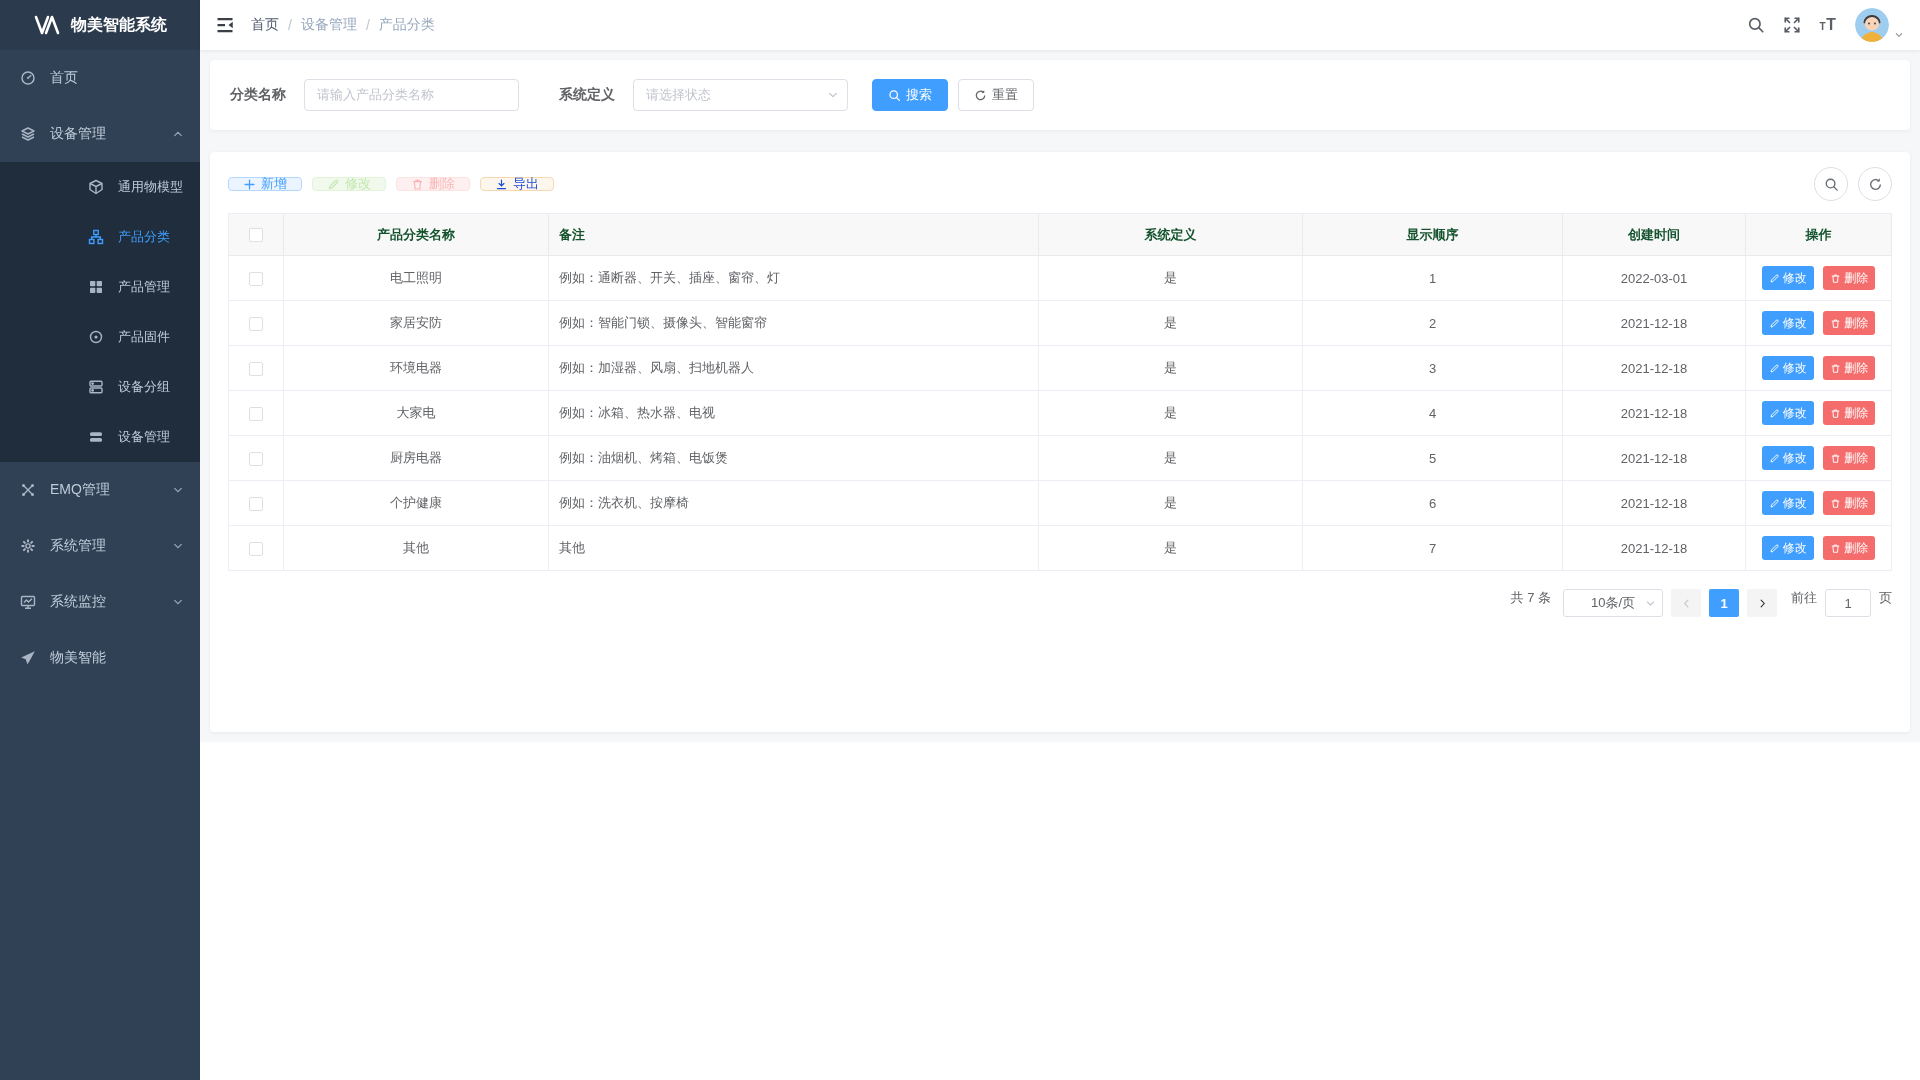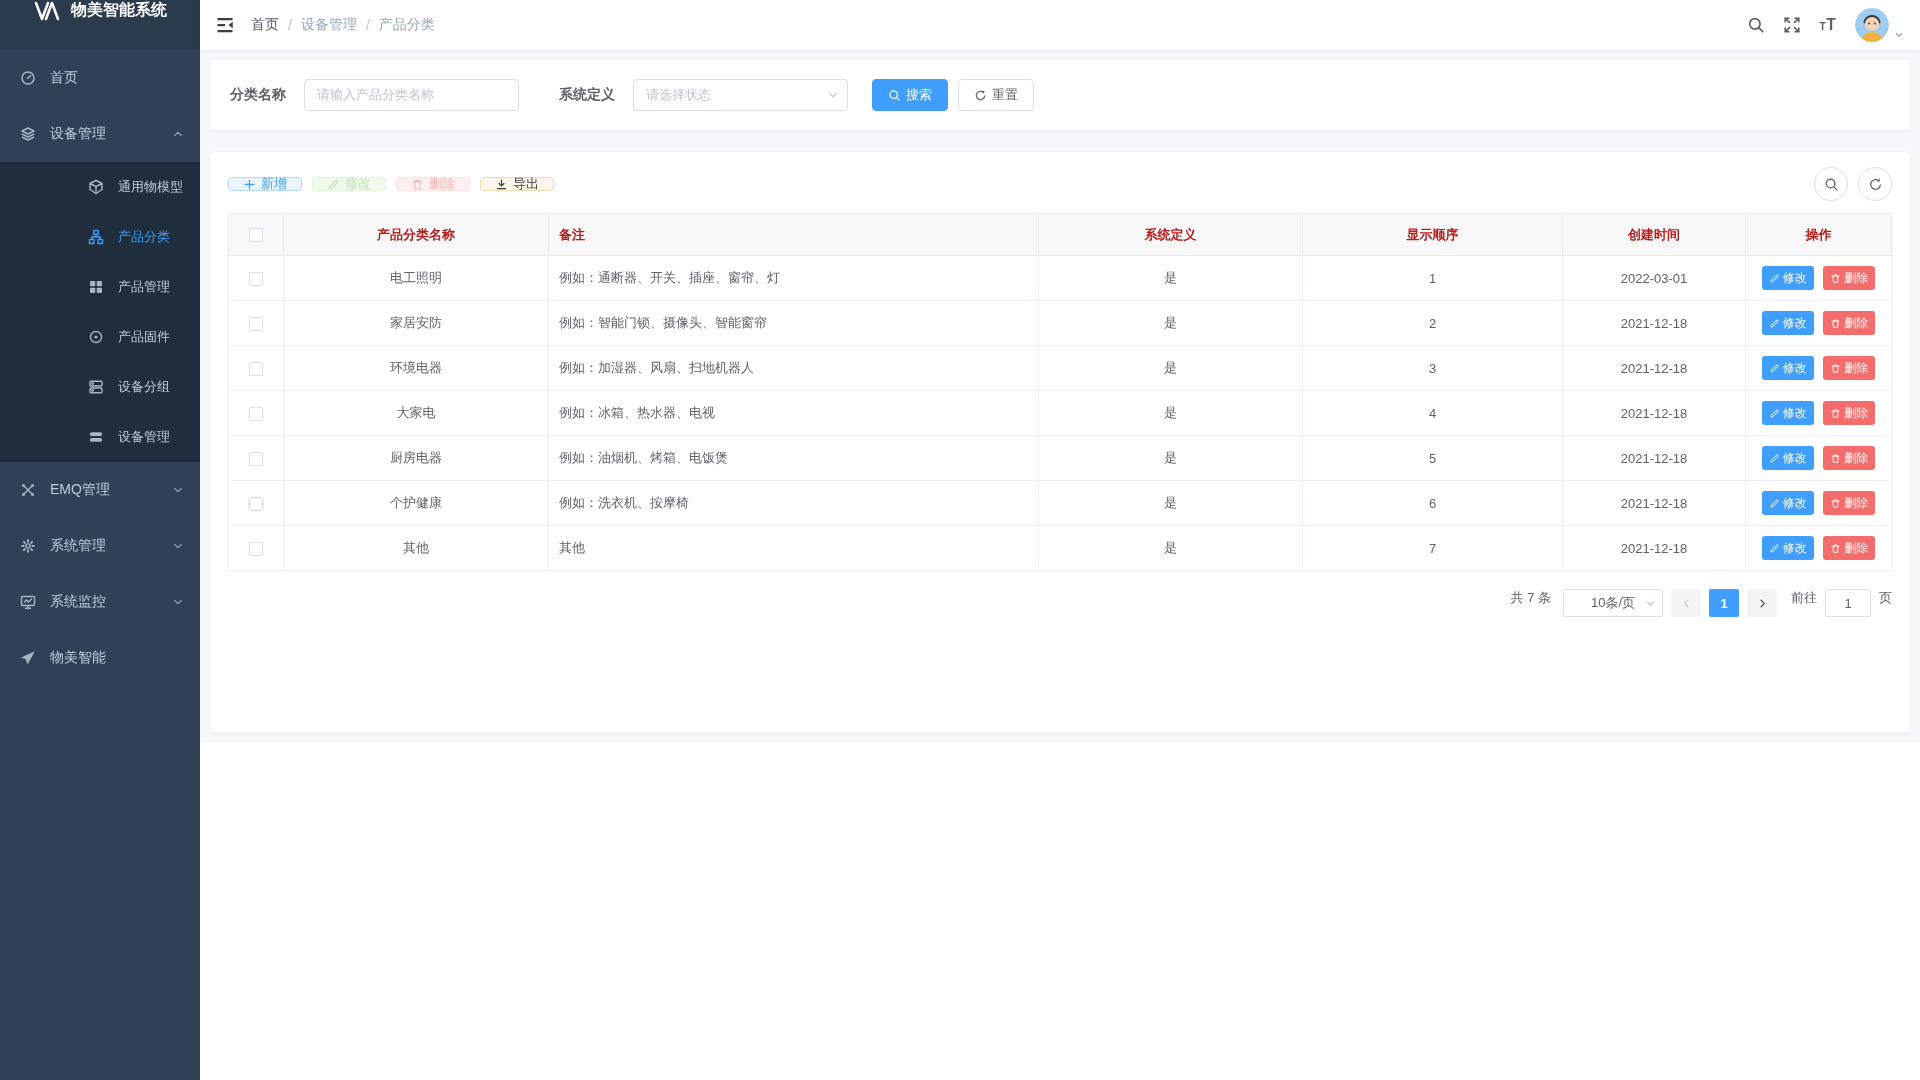--- a/index.html
+++ b/index.html
@@ -5,21 +5,21 @@
   * { box-sizing: border-box; margin: 0; padding: 0; }
   html,body { width:1920px; height:1080px; overflow:hidden; }
   body {
     font-family: "Liberation Sans", "DejaVu Sans", sans-serif;
     font-size: 14px; color:#303133; background:#fff;
   }
   .app { display:flex; width:1920px; height:1080px; }
 
   
   .sidebar { width:200px; height:1080px; background:#304156; flex-shrink:0; overflow:hidden; }
-  .logo { height:50px; display:flex; align-items:flex-start; justify-content:center; gap:8px; background:#2b3a4d; }
+  .logo { height:50px; display:flex; align-items:center; justify-content:center; gap:8px; background:#2b3a4d; }
   .logo-title { color:#fff; font-weight:bold; font-size:16px; }
   .menu { list-style:none; }
   .menu-item { position:relative; height:56px; display:flex; align-items:center; padding-left:20px; color:#bfcbd9; cursor:pointer; }
   .menu-item .mi-icon { width:16px; height:16px; margin-right:14px; color:#aab5c4; flex-shrink:0; }
   .submenu { list-style:none; background:#1f2d3d; }
   .submenu .menu-item { height:50px; padding-left:44px; font-size:13px;margin-left:44px; }
   .menu-item.active { color:#409eff; }
   .menu-item.active .mi-icon { color:#409eff; }
   .chevron { position:absolute; right:16px; width:12px; height:12px; color:#9aa5b5; }
   .ic { display:block; width:100%; height:100%; }
@@ -55,27 +55,27 @@
   .btn .b-icon { width:13px; height:13px; }
   .btn-primary { background:#409eff; border-color:#409eff; color:#fff; margin-left:14px; }
 
   
   .table-card { height:580px; padding:15px 18px; overflow:hidden; }
   .toolbar { display:flex; align-items:center; }
   .btn-plain { height:14px; padding:0 14px; font-size:13px; margin-right:10px; }
   .btn-add { color:#409eff; background:#ecf5ff; border-color:#b3d8ff; }
   .btn-edit-dis { color:#c2e7b0; background:#f0f9eb; border-color:#e1f3d8; cursor:not-allowed; }
   .btn-del-dis { color:#fab6b6; background:#fef0f0; border-color:#fde2e2; cursor:not-allowed; }
-  .btn-export { color:#404040; background:#fdf6ec; border-color:#f5dab1; }
+  .btn-export { color:#1d4ed8; background:#fdf6ec; border-color:#f5dab1; }
   .toolbar-right { margin-left:auto; display:flex; gap:10px; }
   .circle-btn { width:34px; height:34px; border-radius:50%; border:1px solid #dcdfe6; background:#fff; display:flex; align-items:center; justify-content:center; color:#6a6e76; cursor:pointer; }
   .circle-btn .b-icon { width:15px; height:15px; }
 
   table.grid { width:100%; border-collapse:collapse; table-layout:fixed; margin-top:12px; border:1px solid #ebeef5; font-size:13px; }
-  .grid th { height:42px; background:#f8f8f9; color:#b91c1c; font-weight:bold; border-right:1px solid #e8eaec; border-bottom:1px solid #e8eaec; text-align:center; }
+  .grid th { height:42px; background:#f8f8f9; color:#14532d; font-weight:bold; border-right:1px solid #e8eaec; border-bottom:1px solid #e8eaec; text-align:center; }
   .grid td { height:45px; color:#606266; border-right:1px solid #ebeef5; border-bottom:1px solid #ebeef5; text-align:center; background:#fff; }
   .grid th.left, .grid td.left { text-align:left; padding-left:10px; }
   .col-check { width:55px; } .col-name { width:265px; } .col-remark { width:490px; }
   .col-system { width:264px; } .col-order { width:260px; } .col-created { width:183px; } .col-ops { width:146px; }
   .checkbox { display:inline-block; width:14px; height:14px; border:1px solid #dcdfe6; border-radius:2px; background:#fff; vertical-align:middle; cursor:pointer; }
   .mini-btn { display:inline-flex; align-items:center; gap:3px; height:24px; padding:0 7px; border-radius:3px; font-size:12px; color:#fff; border:none; cursor:pointer; }
   .mini-btn .b-icon { width:11px; height:11px; }
   .mini-edit { background:#409eff; margin-right:6px; }
   .mini-del { background:#f56c6c; }
 

